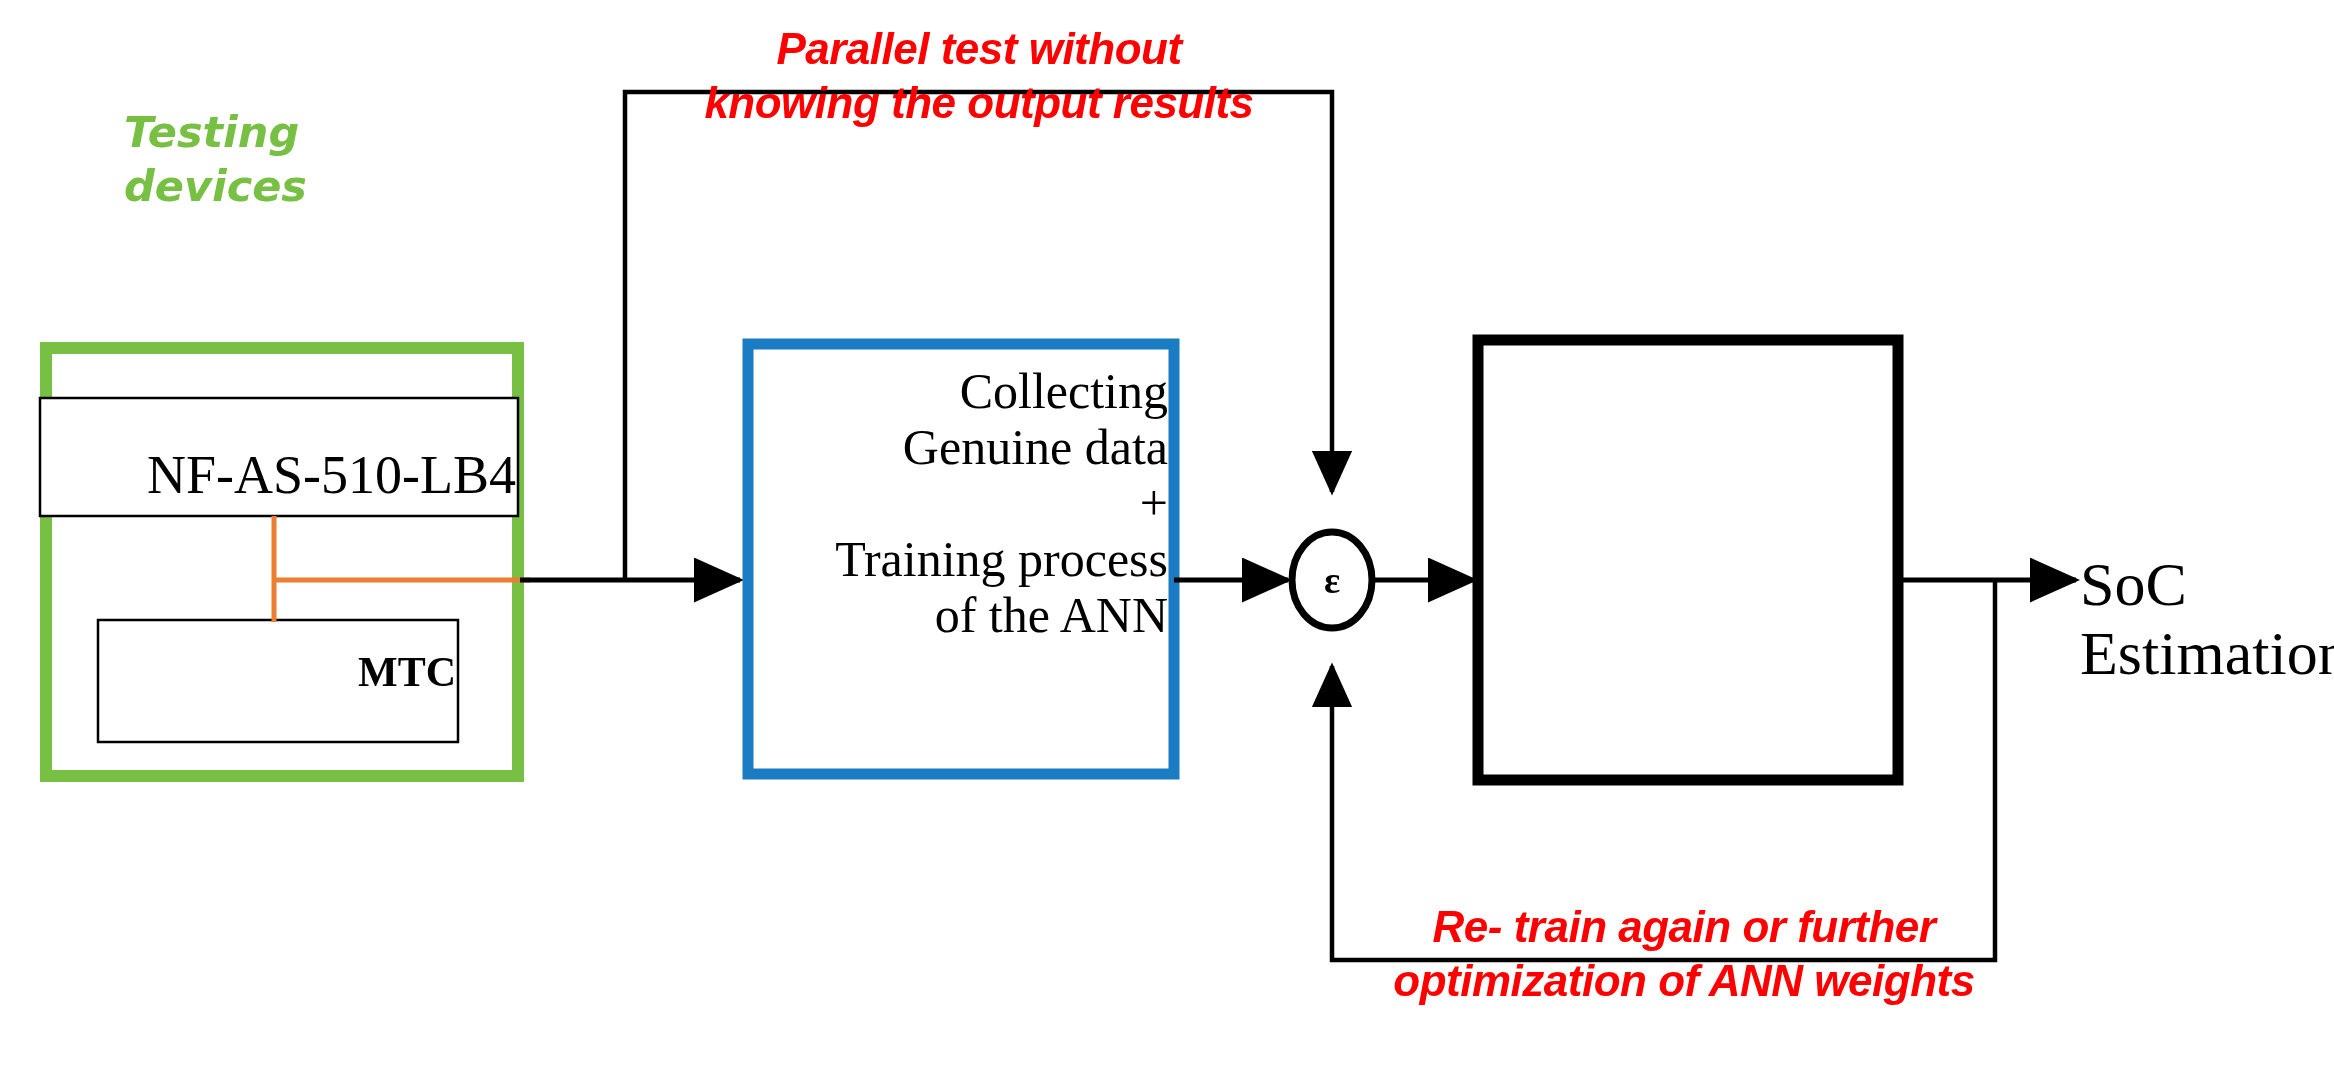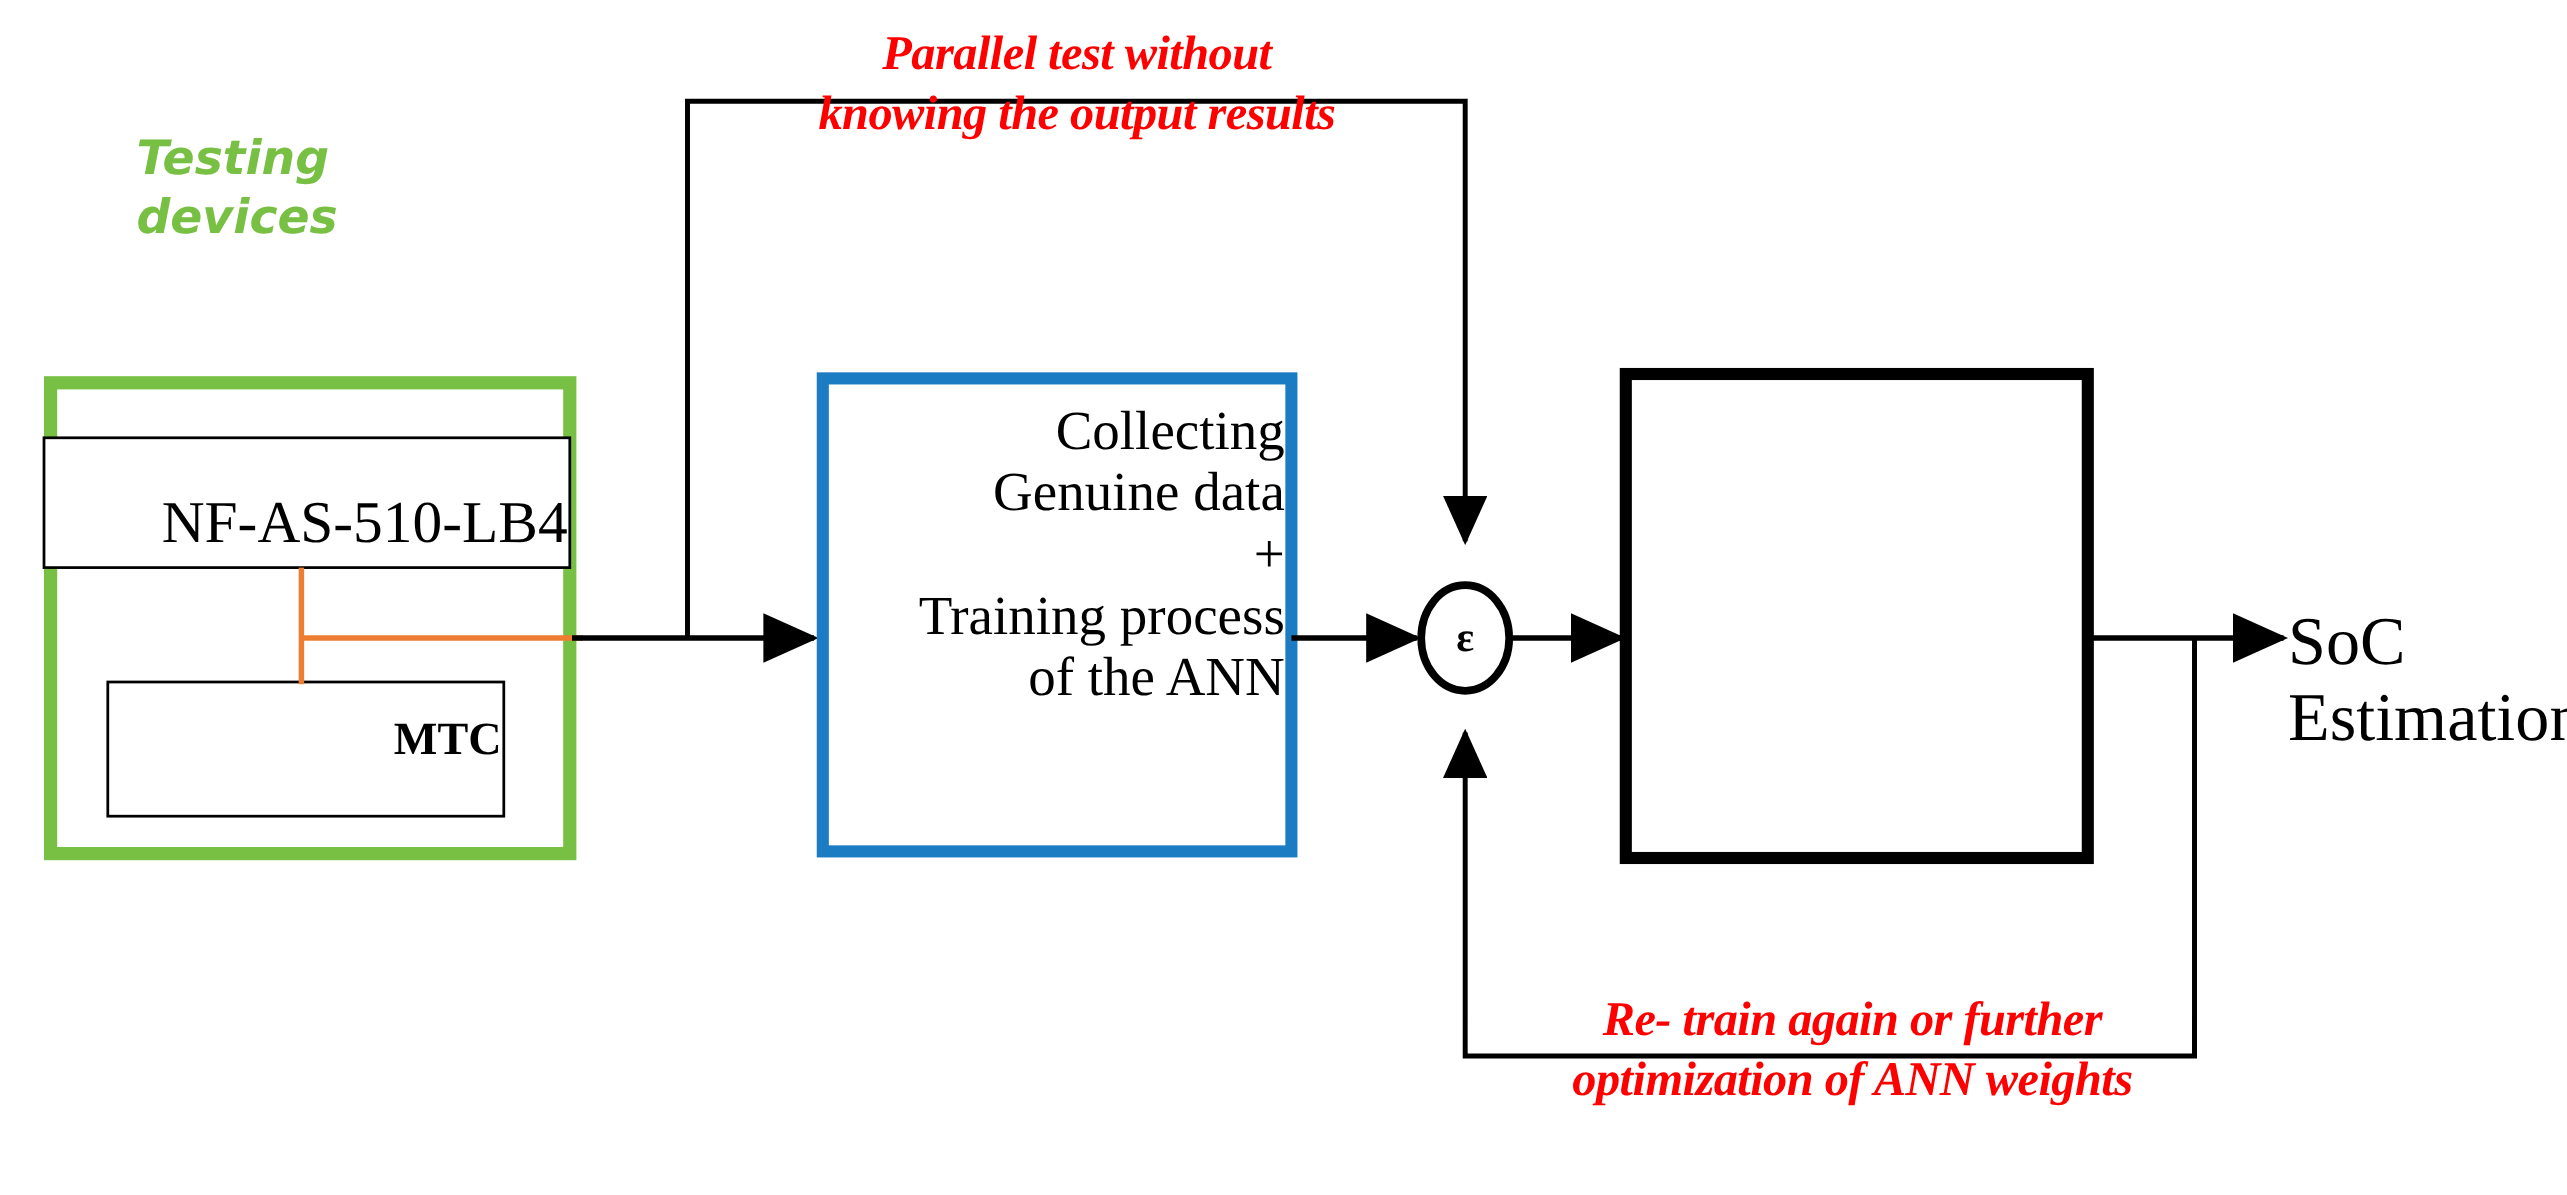--- a/index.html
+++ b/index.html
@@ -27,21 +27,21 @@
     text-align: right;
     line-height: 1.12;
     color: #000000;
     font-family: "Liberation Serif", serif;
     white-space: pre-line;
   }
   .red-note {
     position: absolute;
     text-align: center;
     color: #FF0000;
-    font-family: Liberation Serif, serif;
+    font-family: Liberation Sans, sans-serif;
     font-style: italic;
     font-weight: 700;
     font-size: 44px;
     line-height: 1.22;
     letter-spacing: -0.5px;
     white-space: pre-line;
   }
   .green-note {
     position: absolute;
     text-align: left;
@@ -95,21 +95,21 @@
 
     <path d="M 1372 580 L 1474 580" fill="none" stroke="#000000" stroke-width="5" marker-end="url(#ar)"></path>
 
     <rect x="1478" y="340" width="420" height="440" fill="#ffffff" stroke="#000000" stroke-width="11"></rect>
 
     <path d="M 1898 580 L 2076 580" fill="none" stroke="#000000" stroke-width="5" marker-end="url(#ar)"></path>
 
     <path d="M 1995 580 L 1995 960 L 1332 960 L 1332 666" fill="none" stroke="#000000" stroke-width="4.5" marker-end="url(#ar)"></path>
   </svg>
 
-  <div class="green-note" style="left:124px; top:106px; width:300px;margin-top:12px;">Testing
+  <div class="green-note" style="left:124px; top:106px; width:300px;">Testing
 devices</div>
 
   <div class="lbl" style="left:42px; top:445px; width:474px; font-size:54px;">NF-AS-510-LB4</div>
 
   <div class="lbl" style="left:100px; top:649px; width:356px; font-size:42px;font-weight:bold;">MTC</div>
 
   <div class="lbl" style="left:754px; top:363px; width:414px; font-size:50px;">Collecting
 Genuine data
 +
 Training process

